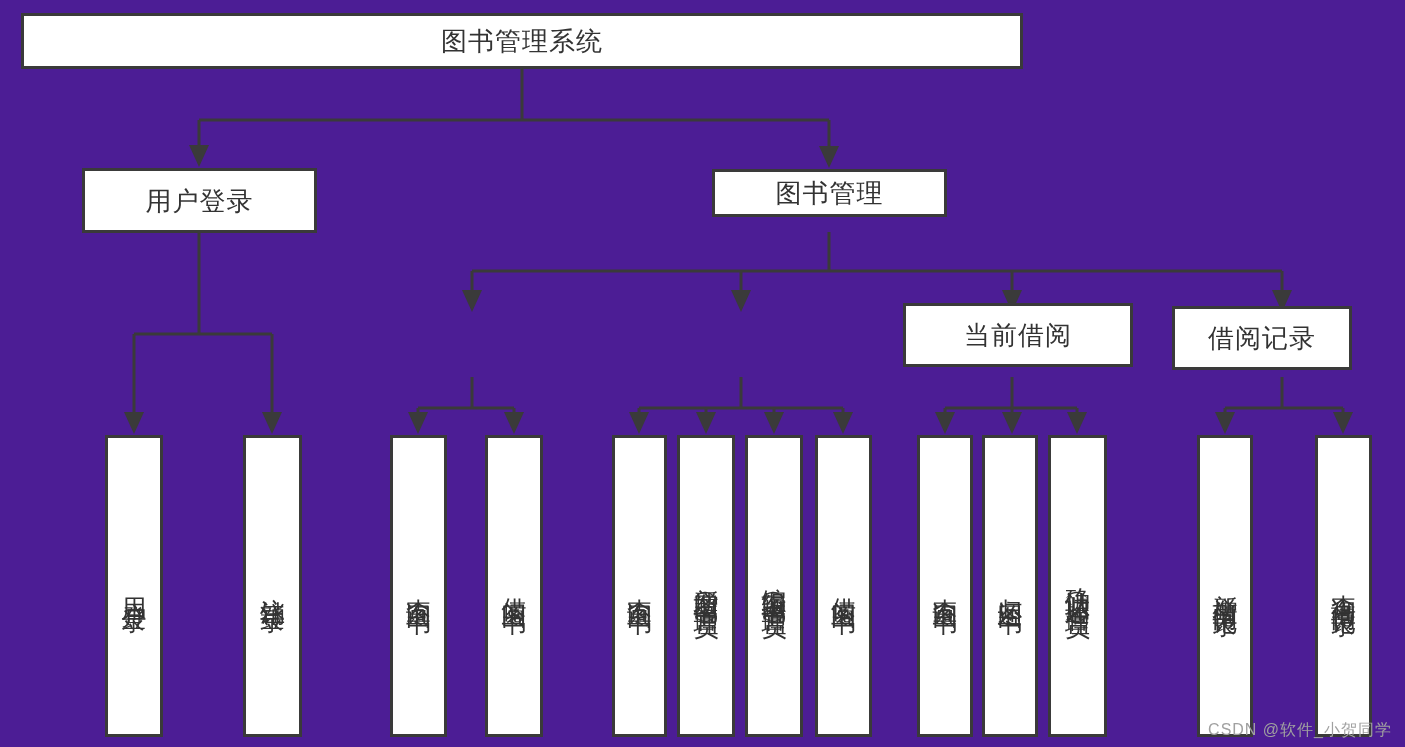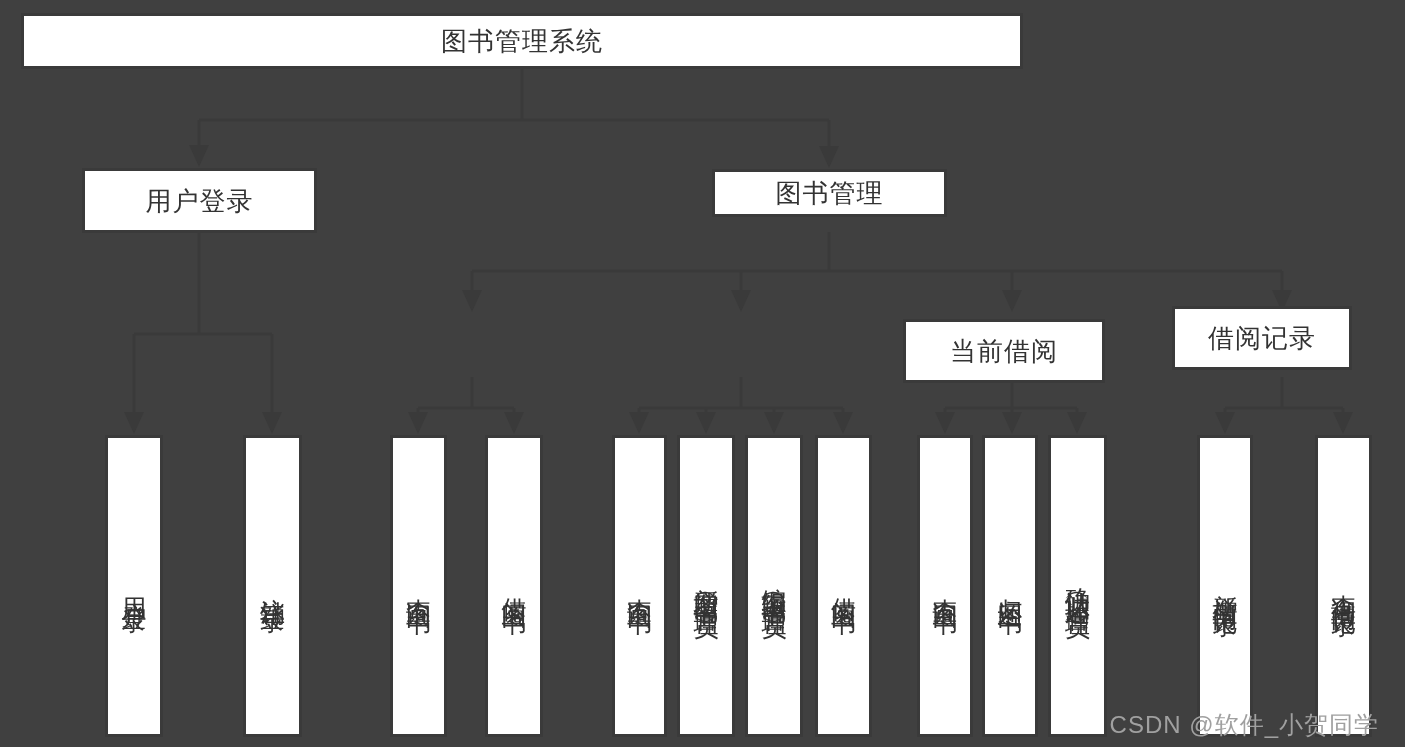--- a/index.html
+++ b/index.html
@@ -1,31 +1,31 @@
 <!DOCTYPE html>
 <html><head>
 <meta charset="utf-8">
 <style>
   html,body { margin:0; padding:0; background:#ffffff; }
   #canvas {
-    position:relative; width:1405px; height:747px; background:#404040;
+    position:relative; width:1405px; height:747px; background:#4c1d95;
     overflow:hidden; font-family:"Liberation Sans","DejaVu Sans",sans-serif;
   }
   #connectors { position:absolute; left:0; top:0; }
   .box {
     position:absolute; box-sizing:border-box;
     border:3px solid #3a3a3a; background:#ffffff; color:#333333;
     display:flex; align-items:center; justify-content:center;
     line-height:1;
   }
   .h { font-size:26px; letter-spacing:1px; }
   .v { font-size:25px; letter-spacing:4px; writing-mode:vertical-rl; text-orientation:mixed; }
   #watermark {
-    position:absolute; right:26px; bottom:6px;
-    font-size:24px; color:#a0a0a0; letter-spacing:1px;
+    position:absolute; right:13px; bottom:6px;
+    font-size:16px; color:#a0a0a0; letter-spacing:1px;
   }
 </style>
 </head>
 <body>
 
 <div id="canvas">
 
   <svg id="connectors" width="1405" height="747" viewBox="0 0 1405 747">
     <path fill="none" stroke="#3a3a3a" stroke-width="3" d="
       M522 69 V120  M199 120 H829  M199 120 V149  M829 120 V150
@@ -57,21 +57,21 @@
       <polygon points="1215,412 1235,412 1225,434"></polygon>
       <polygon points="1333,412 1353,412 1343,434"></polygon>
     </g>
   </svg>
 
   <div class="box h" style="left:21px;top:13px;width:1002px;height:56px">图书管理系统</div>
 
   <div class="box h" style="left:82px;top:168px;width:235px;height:65px">用户登录</div>
   <div class="box h" style="left:712px;top:169px;width:235px;height:48px">图书管理</div>
 
-  <div class="box h" style="left:903px;top:319px;width:202px;height:64px">当前借阅</div>
+  <div class="box h" style="left:903px;top:303px;width:230px;height:64px">当前借阅</div>
   <div class="box h" style="left:1172px;top:306px;width:180px;height:64px">借阅记录</div>
 
   <div class="box v" style="left:105px;top:435px;width:58px;height:302px">用户登录</div>
   <div class="box v" style="left:243px;top:435px;width:59px;height:302px">注销登录</div>
 
   <div class="box v" style="left:390px;top:435px;width:57px;height:302px">查询图书</div>
   <div class="box v" style="left:485px;top:435px;width:58px;height:302px">借阅图书</div>
 
   <div class="box v" style="left:612px;top:435px;width:55px;height:302px">查询图书</div>
   <div class="box v" style="left:677px;top:435px;width:58px;height:302px">新增图书（管理员）</div>

